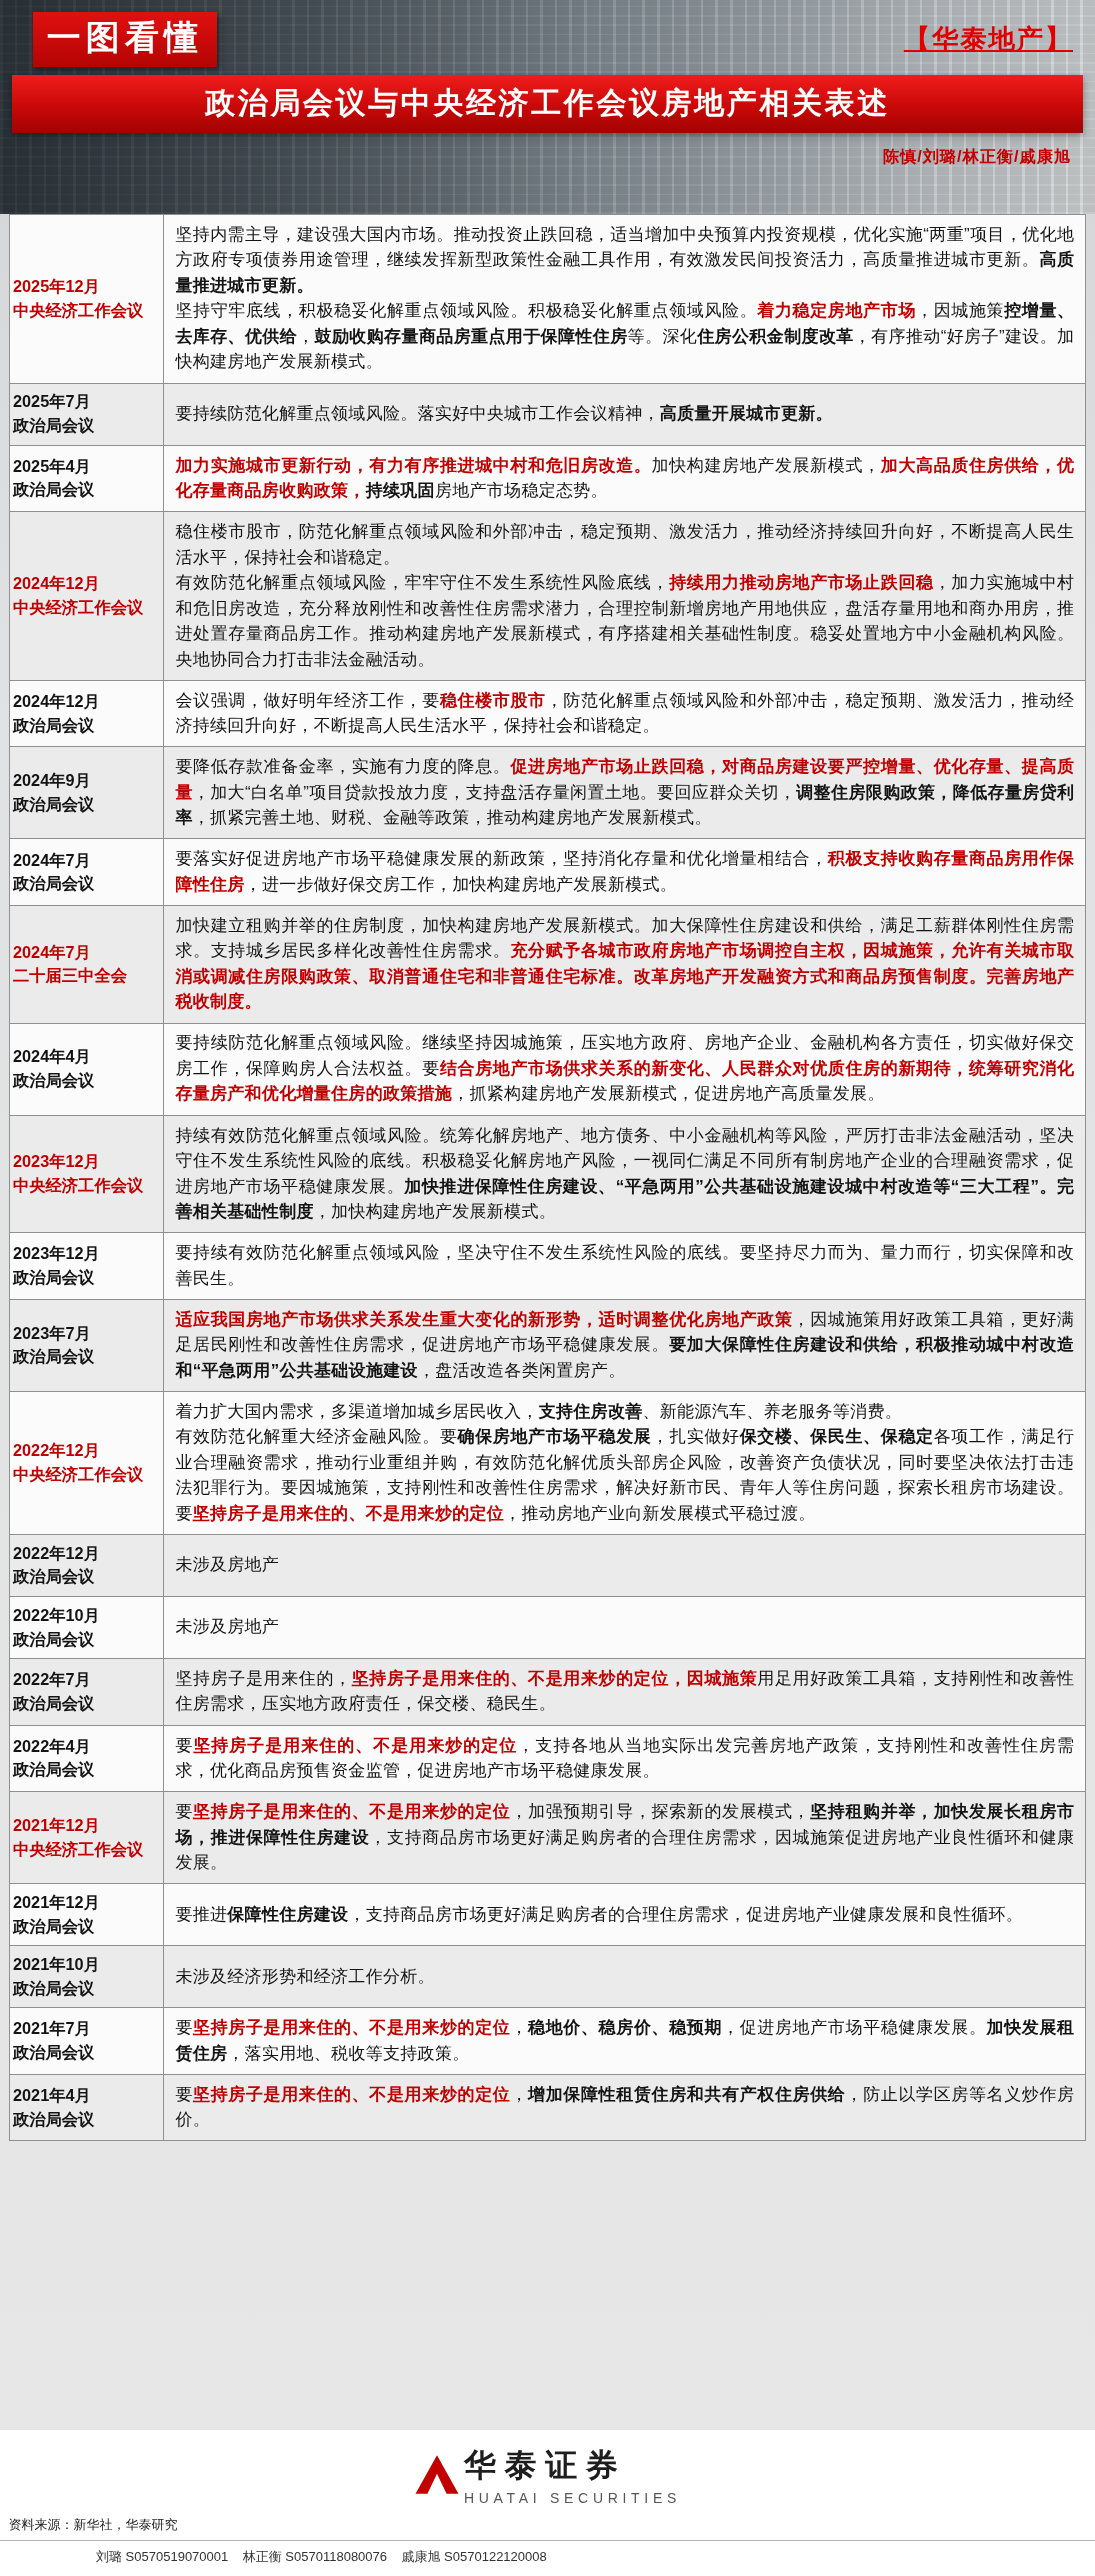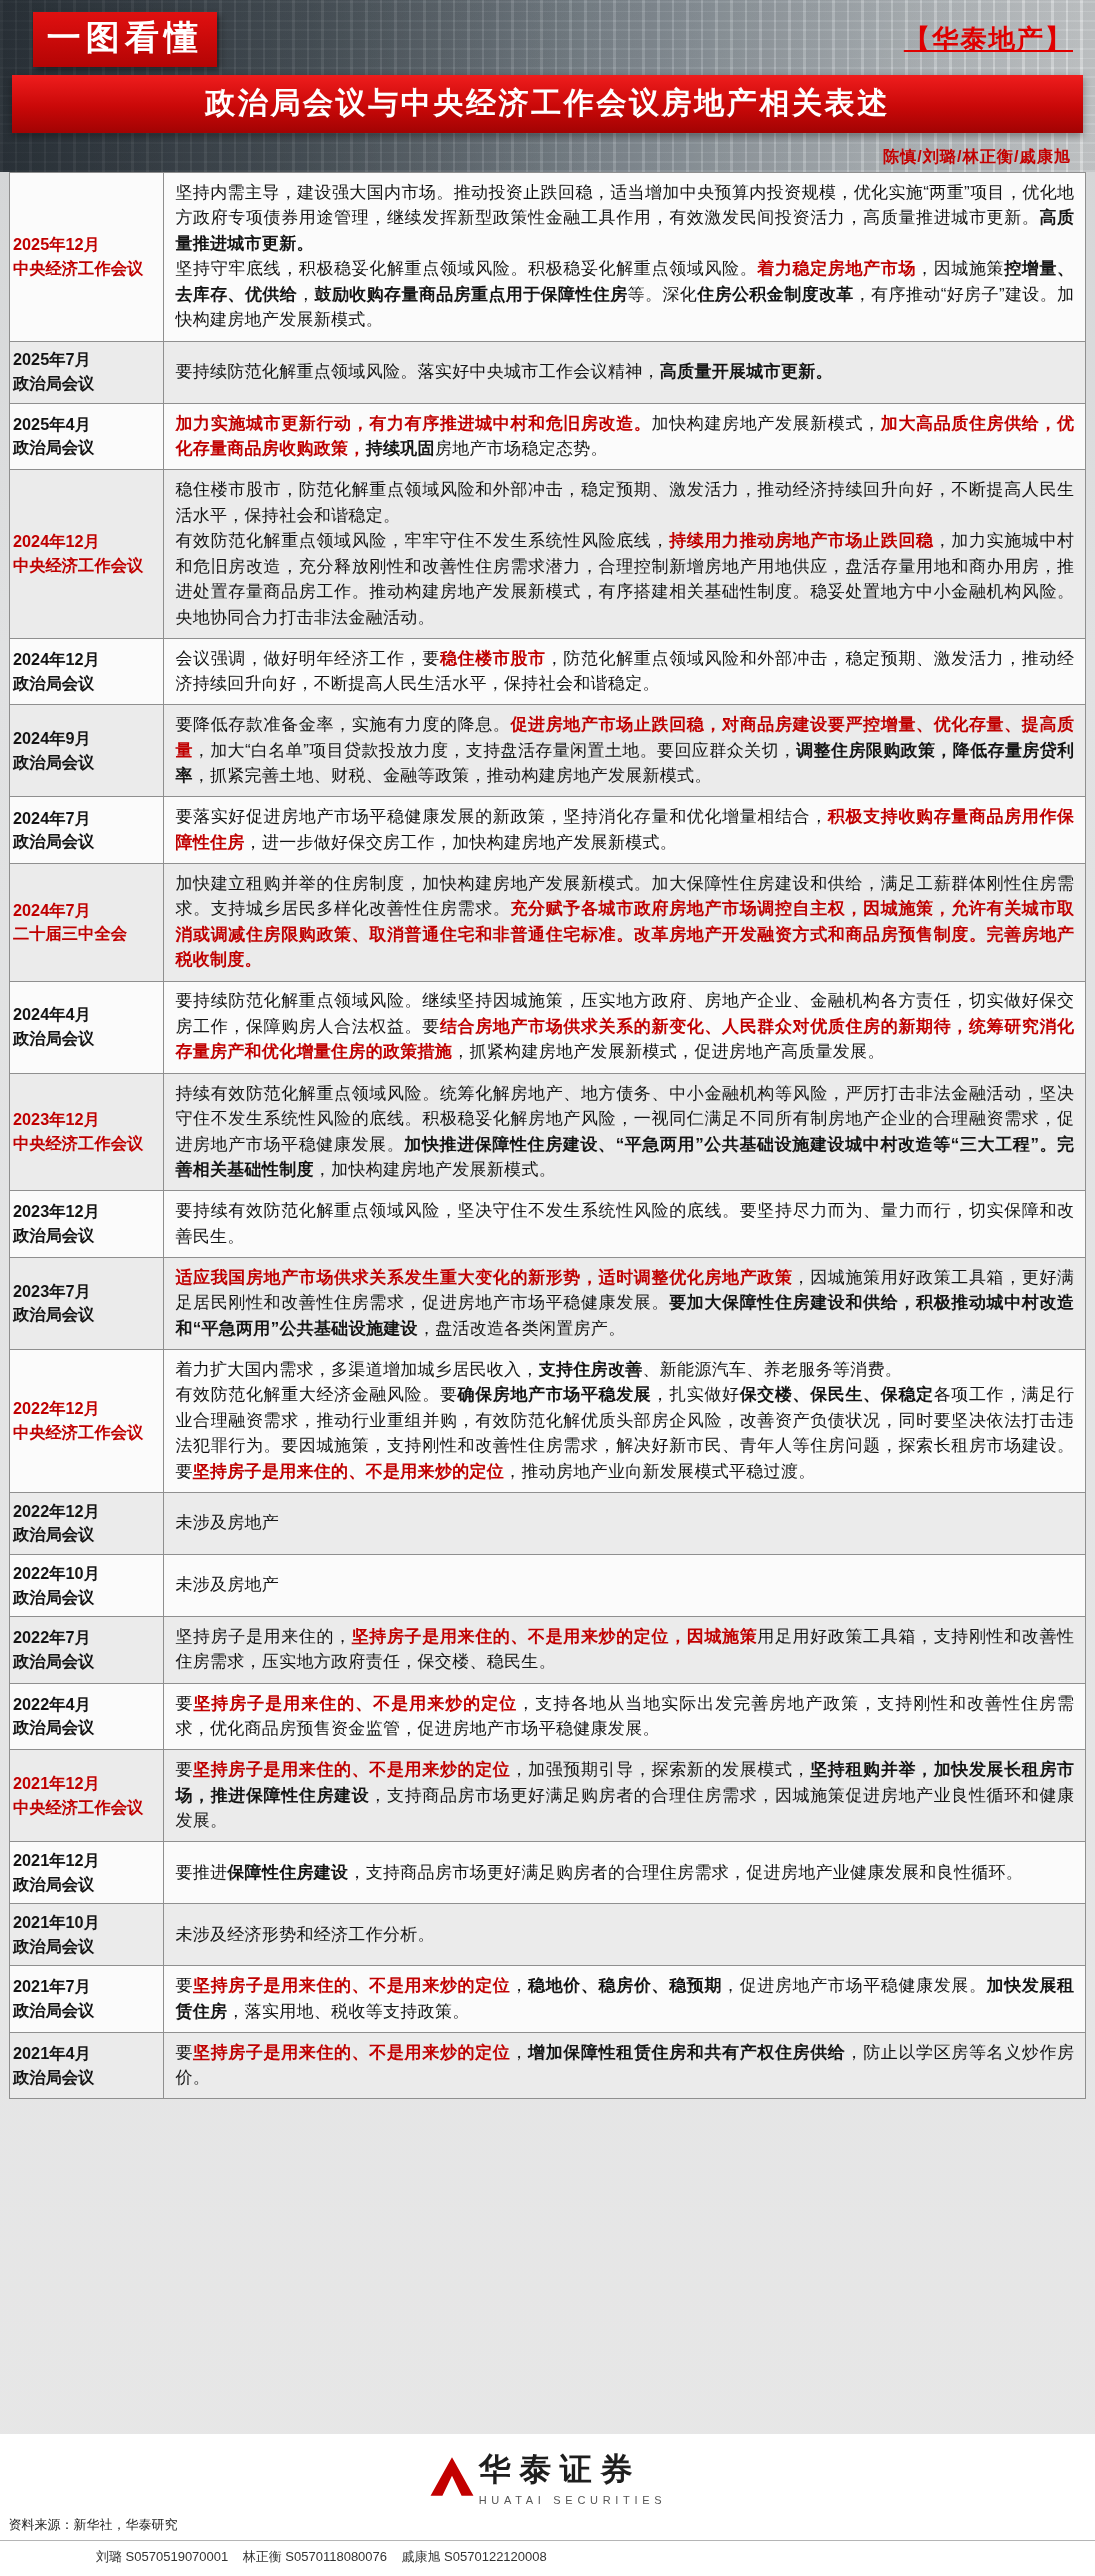--- a/index.html
+++ b/index.html
@@ -1,21 +1,21 @@
 <!DOCTYPE html>
 <html style="font-size:13.7px"><head>
 <meta charset="utf-8">
 <style>
   html,body{margin:0;padding:0;}
   body{width:1095px;background:#cfcfcf;font-family:"Liberation Sans","DejaVu Sans",sans-serif;}
   .page{width:1095px;min-height:2576px;display:flex;flex-direction:column;
     background:linear-gradient(180deg,#d0d2d3 0%,#e0e1e2 25%,#e7e7e7 100%);}
 
   
-  .hero{position:relative;height:172px;flex:0 0 auto;overflow:hidden;
+  .hero{position:relative;height:214px;flex:0 0 auto;overflow:hidden;
     background:
       linear-gradient(to right, rgba(18,24,30,0.55), rgba(18,24,30,0) 55%),
       repeating-linear-gradient(90deg, rgba(255,255,255,0.08) 0 2.6px, rgba(28,36,42,0.10) 2.6px 14.6px),
       repeating-linear-gradient(0deg, rgba(255,255,255,0.05) 0 1.7px, rgba(0,0,0,0.04) 1.7px 9.4px),
       linear-gradient(100deg,#49525a 0%,#5f6970 28%,#8b949b 58%,#c2c7ca 85%,#d8dadb 100%); padding-left: 34px;}
   .hero-badge{position:absolute;left:33px;top:12px;background:linear-gradient(180deg,#e01010,#b40404);
     color:#fff;font-size:34px;font-weight:bold;letter-spacing:5.1px;padding:3.4px 13.7px 6px;
     box-shadow:2.6px 3.4px 6px rgba(0,0,0,0.45);}
   .hero-brand{position:absolute;right:22px;top:20.6px;color:#e00000;font-size:26.5px;font-weight:bold;letter-spacing:1.7px;text-decoration:underline;}
   .hero-banner{position:absolute;left:12px;right:12px;top:75px;
@@ -38,21 +38,21 @@
   .seg-n{font-weight:normal;}
   .seg-b{font-weight:bold;}
   .seg-r{font-weight:bold;color:#c00000;}
 
   
   .footer{margin-top:auto;background:#ffffff;padding-top:13.7px;}
   .logo-row{display:flex;align-items:center;justify-content:center;gap:4px;}
   .logo-icon{width:46px;height:39px;display:block;}
   .logo-cn{font-size:32px;font-weight:bold;color:#1e1e1e;letter-spacing:8.6px;
     font-family:"Liberation Serif","DejaVu Serif",serif;}
-  .logo-en{font-size:11px;color:#555;letter-spacing:4.7px;margin-top:1.7px;}
+  .logo-en{font-size:14px;color:#555;letter-spacing:4.7px;margin-top:1.7px;}
   .source{font-size:13px;color:#222;padding:10.3px 0 6px 8.6px;}
   .analysts{border-top:0.9px solid #b5b5b5;font-size:13px;color:#333;padding:6.9px 0 10.3px 96px;white-space:pre;}
 </style>
 </head>
 <body>
 
 <div class="page">
 
   <div class="hero">
     <div class="hero-badge">一图看懂</div>

